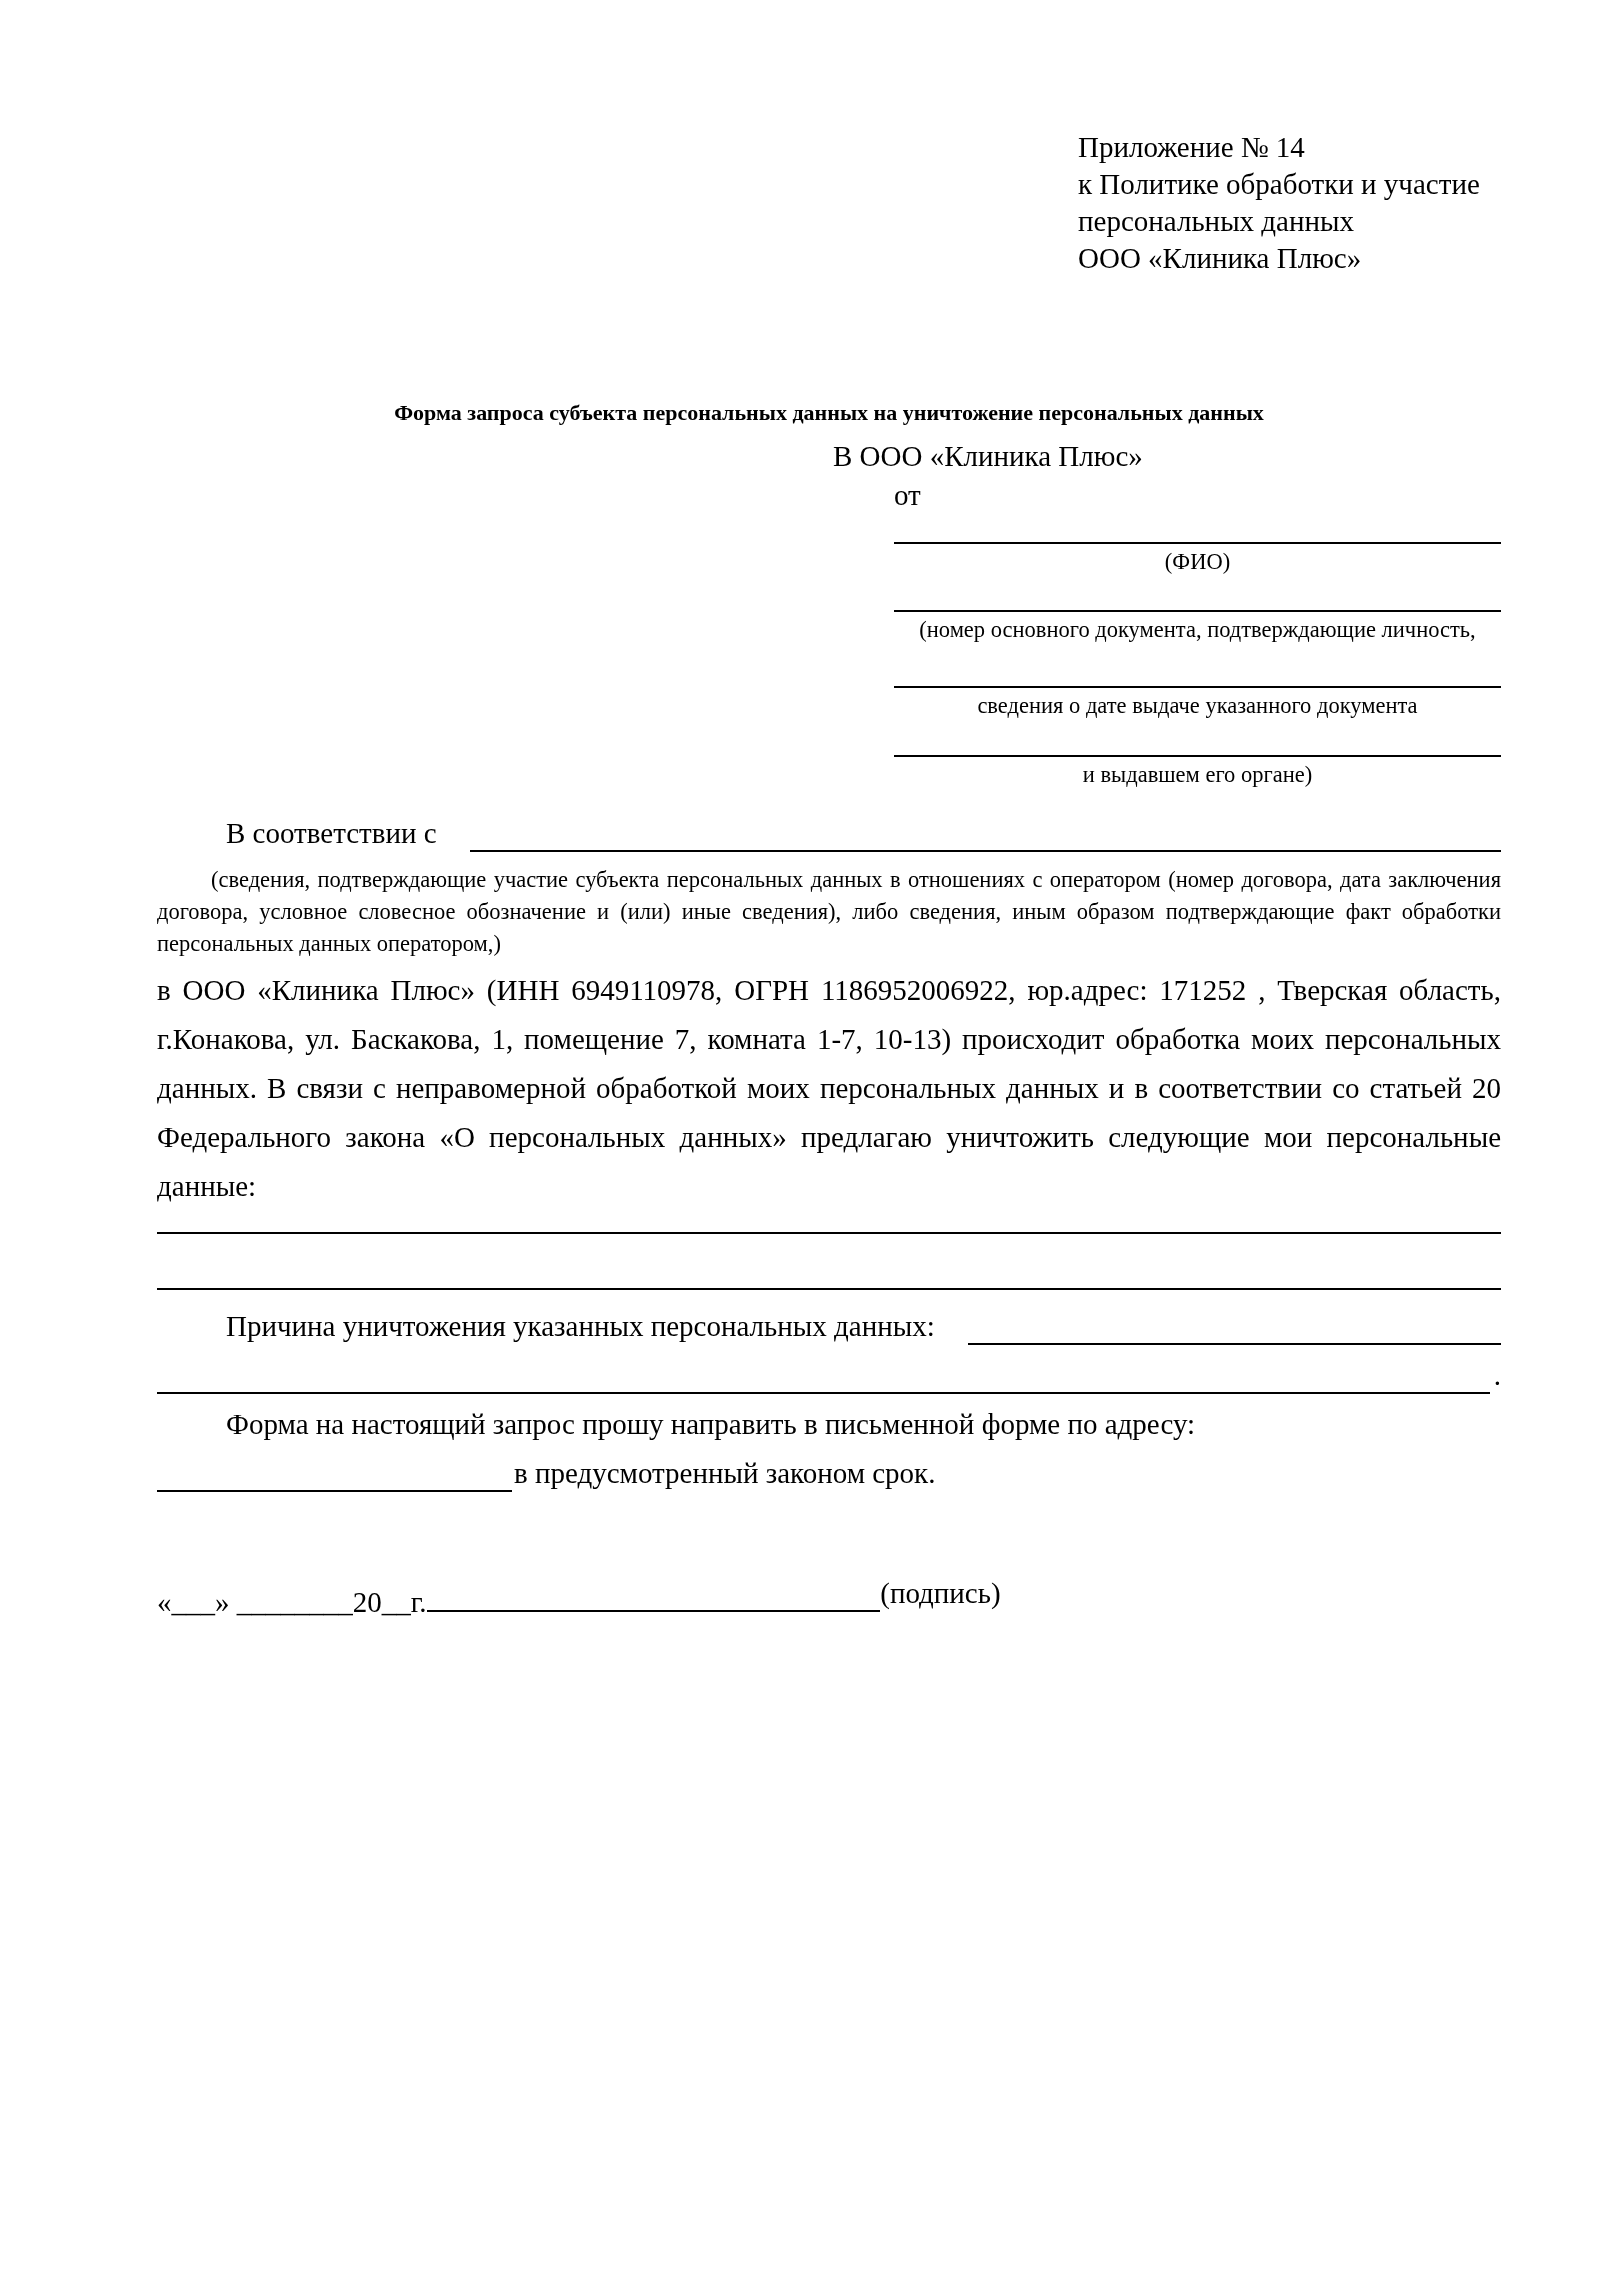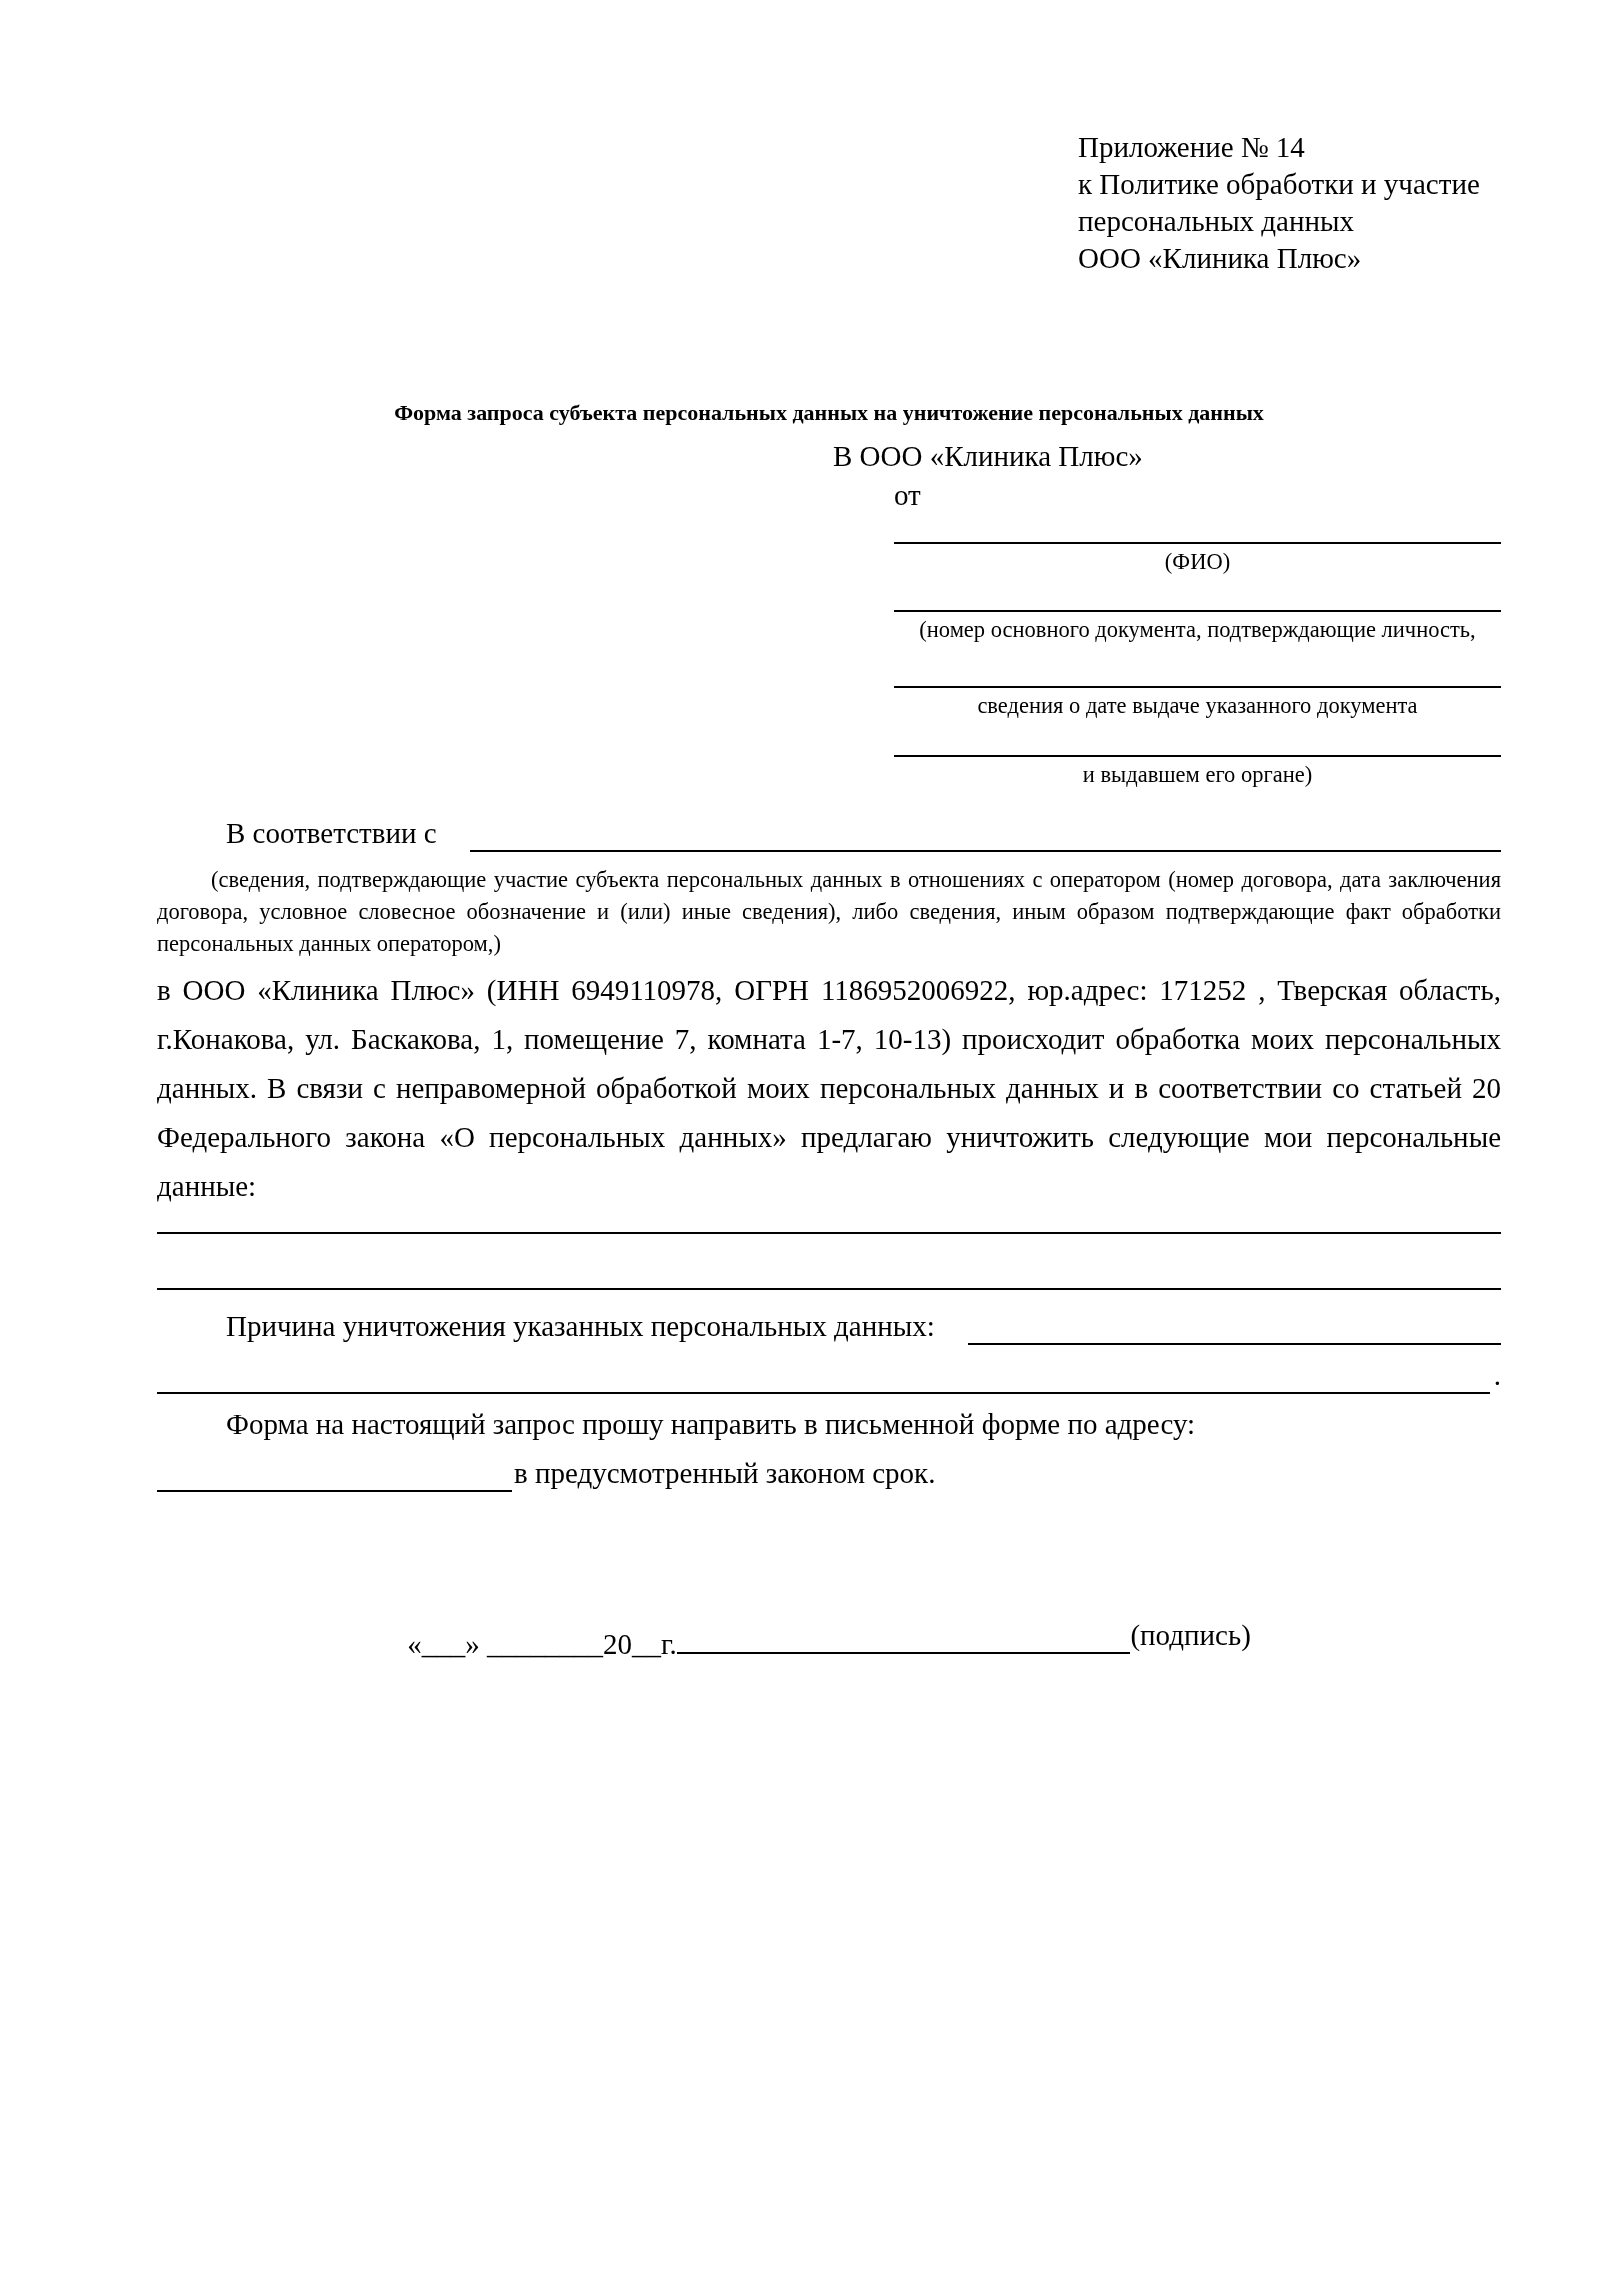--- a/index.html
+++ b/index.html
@@ -115,35 +115,35 @@
     text-indent: 69px;
     margin-top: 0;
   }
   .reply-tail-row .line { flex: 0 0 355px; }
   .reply-tail-row .lbl { padding-left: 2px; }
 
   
   .date-sign-row {
     margin-top: 71px;
     display: flex;
-    justify-content: center;
+    justify-content: flex-start;
     align-items: baseline;
   }
   .sign-group {
     display: flex;
     width: 574px;
   }
   .sign-group .line {
     flex: 1 1 auto;
     border-bottom: 2.9px solid #000;
     align-self: flex-end;
     margin-bottom: 5.9px;
     height: 0;
   }
-  .sign-group .lbl { white-space: nowrap; margin-top: 42px; }
+  .sign-group .lbl { white-space: nowrap; }
 </style>
 </head>
 <body>
 
 <div class="page">
 
   <div class="header-block">
     <div>Приложение № 14</div>
     <div>к Политике обработки и участие</div>
     <div>персональных данных</div>

